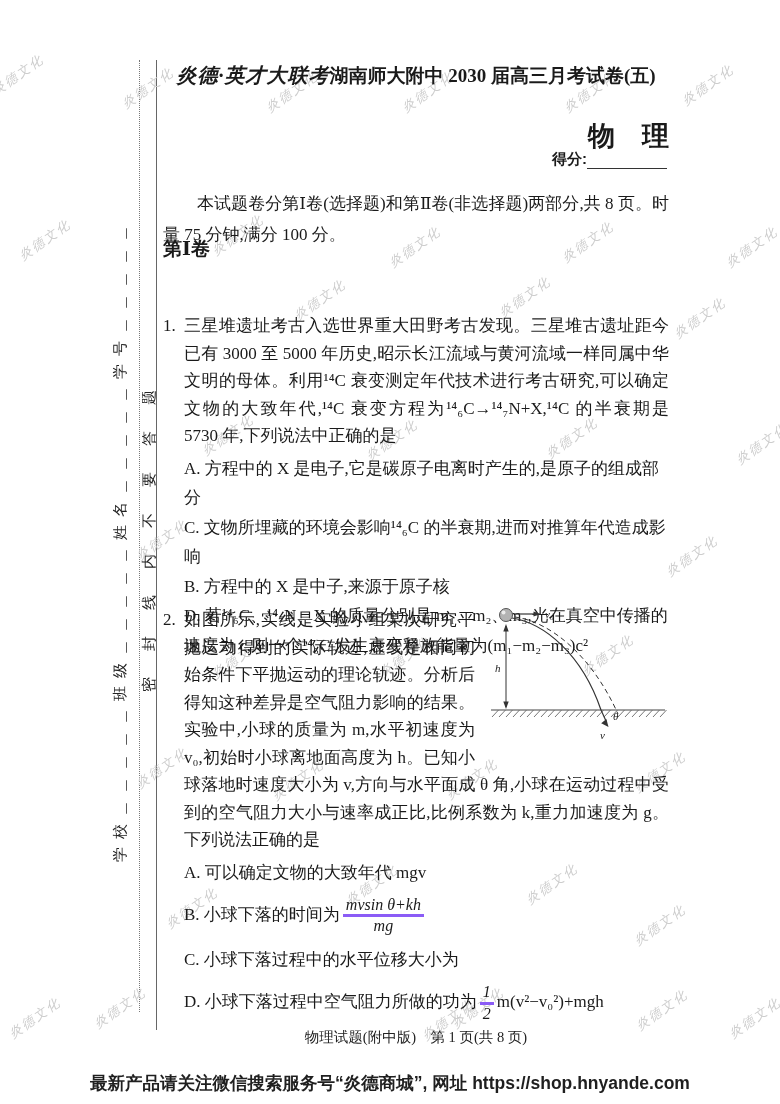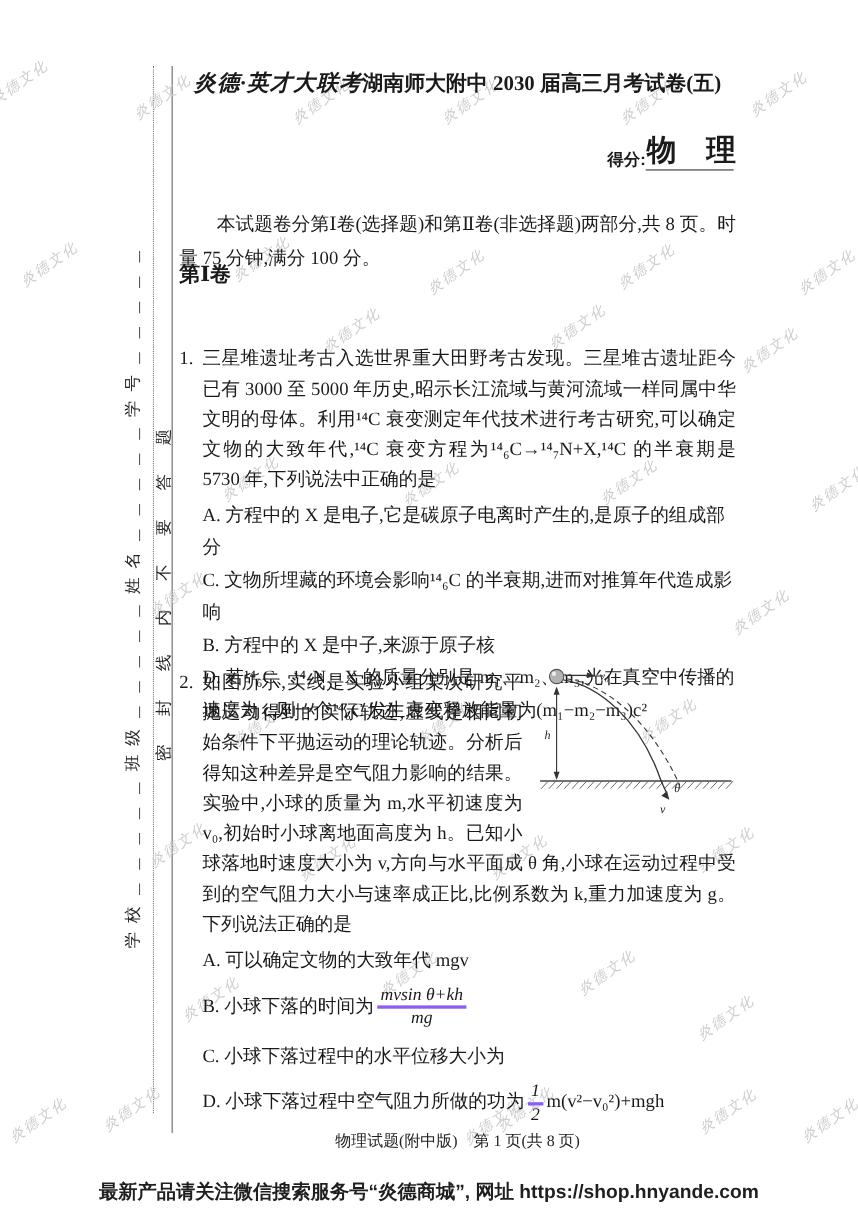--- a/index.html
+++ b/index.html
@@ -26,21 +26,21 @@
     position:absolute; left:140px; top:692px; transform-origin:0 0; transform:rotate(-90deg);
     font-size:15px; letter-spacing:26px; white-space:nowrap; color:#222;
   }
   .content { position:absolute; left:163px; top:0; width:506px; height:1104px; }
   .header-line { position:absolute; top:62px; width:100%; text-align:center; font-size:19px; font-weight:bold; white-space:nowrap; }
   .exam-series { font-style:italic; font-size:20px; letter-spacing:1px; }
   .page-title {
     position:absolute; top:103px; width:100%; text-align:right;
     font-size:27px; font-weight:bold; font-family:"Liberation Sans","DejaVu Sans",sans-serif;margin-top:15px;
   }
-  .score-row { position:absolute; top:136px; right:2px; font-family:"Liberation Sans","DejaVu Sans",sans-serif; font-weight:bold; font-size:15px; }
+  .score-row { position:absolute; top:150px; right:2px; font-family:"Liberation Sans","DejaVu Sans",sans-serif; font-weight:bold; font-size:15px; }
   .score-blank { display:inline-block; width:80px; height:15px; border-bottom:1px solid #333; vertical-align:bottom; }
   .intro { position:absolute; top:188px; width:100%; font-size:17px; line-height:31px; text-indent:2em; text-align:justify; }
   .part1-title { position:absolute; top:236px; width:100%; text-align:left; font-size:19px; font-weight:bold; }
   .section-head { position:absolute; top:264px; width:100%; font-size:17px; line-height:27px; text-align:justify; }
   .sh-bold { font-family:"Liberation Sans","DejaVu Sans",sans-serif; font-weight:bold; }
   .sh-note { font-style:italic; }
   .question { position:absolute; width:100%; }
   .q1 { top:312px; }
   .q2 { top:606px; }
   .qbody { position:relative; padding-left:21px; font-size:17px; line-height:27.5px; text-align:justify; }

